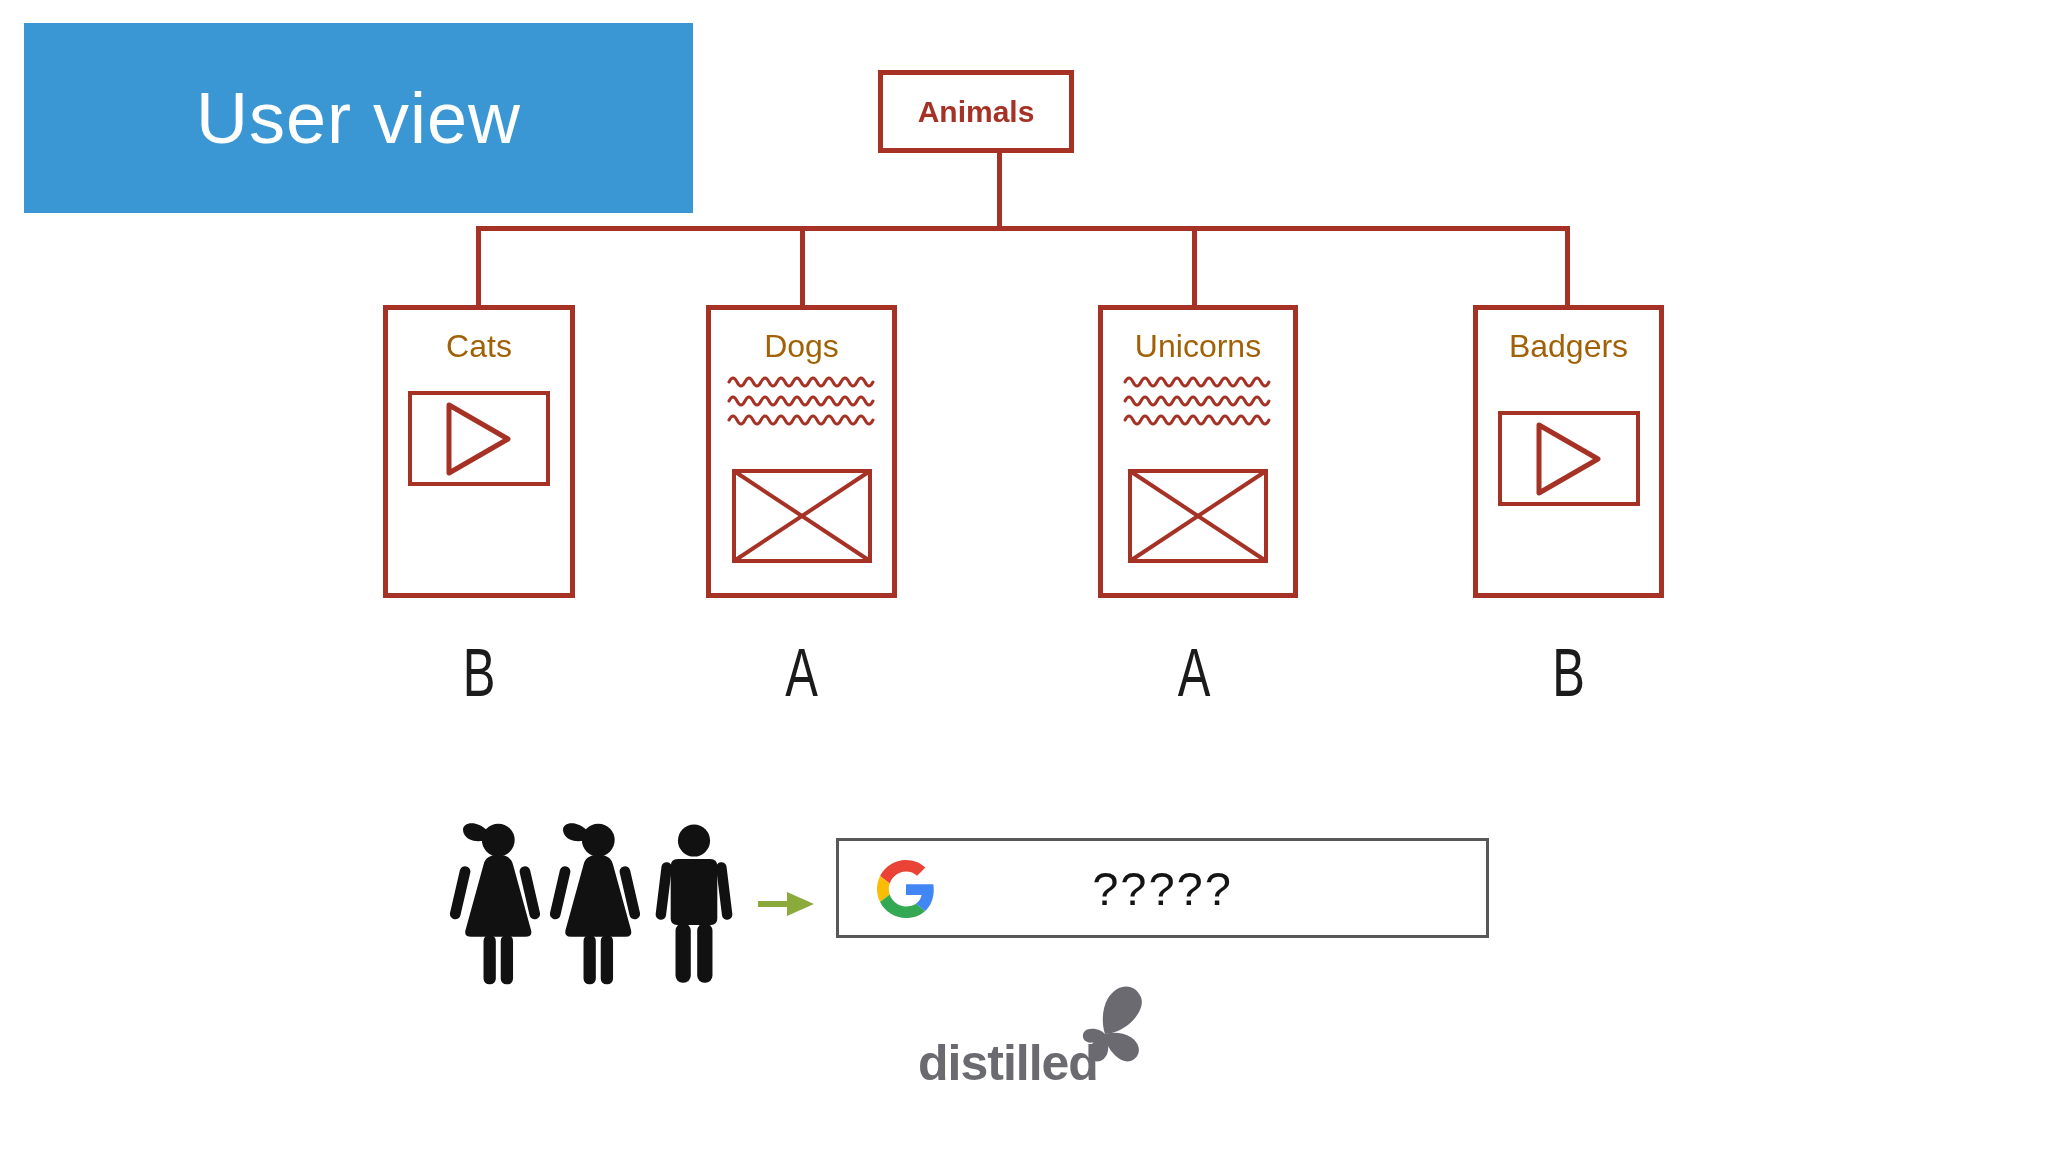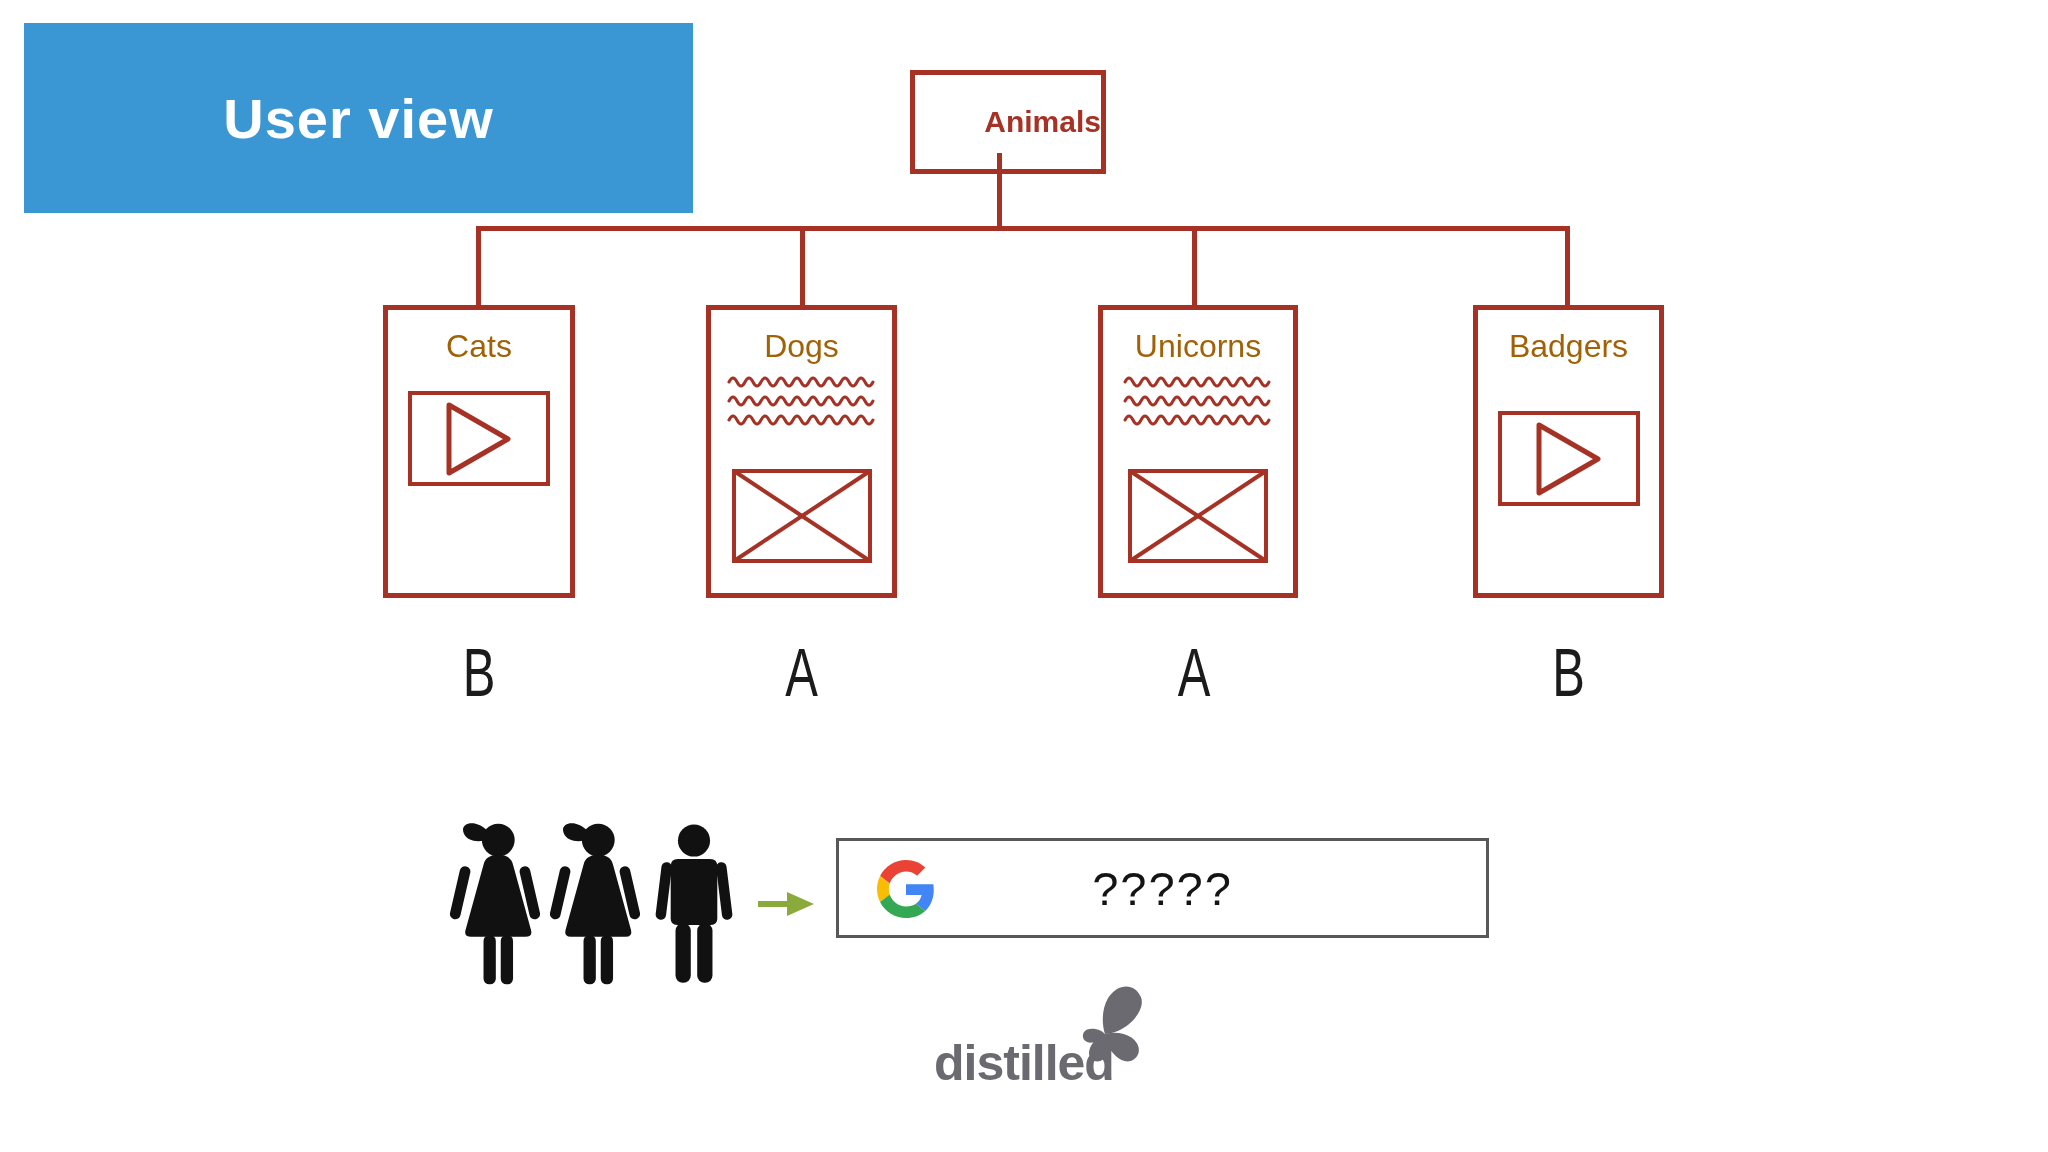--- a/index.html
+++ b/index.html
@@ -2,25 +2,25 @@
 <html><head>
 <meta charset="utf-8">
 <style>
   html,body{margin:0;padding:0;background:#fff;}
   .stage{position:relative;width:2048px;height:1152px;background:#ffffff;overflow:hidden;
          font-family:"Liberation Sans", sans-serif;}
 
   
   .banner{position:absolute;left:24px;top:23px;width:669px;height:190px;background:#3b97d3;
           display:flex;align-items:center;justify-content:center;}
-  .banner-title{color:#ffffff;font-size:56px;font-weight:700;letter-spacing:1px;}
-
-  
-  .node-box{position:absolute;left:910px;top:70px;width:196px;height:104px;border:5px solid #a63226;
-            box-sizing:border-box;display:flex;align-items:center;justify-content:flex-end;background:#fff;}
+  .banner-title{color:#ffffff;font-size:72px;font-weight:400;letter-spacing:1px;}
+
+  
+  .node-box{position:absolute;left:878px;top:70px;width:196px;height:83px;border:5px solid #a63226;
+            box-sizing:border-box;display:flex;align-items:center;justify-content:center;background:#fff;}
   .node-box-label{color:#a63226;font-size:30px;font-weight:700;}
 
   .conn{position:absolute;background:#a63226;}
   .conn-stem{left:997px;top:153px;width:5px;height:76px;}
   .conn-hbar{left:476px;top:226px;width:1094px;height:5px;}
   .conn-drop{top:226px;width:5px;height:81px;}
   .drop-0{left:476px;} .drop-1{left:800px;} .drop-2{left:1192px;} .drop-3{left:1565px;}
 
   .card{position:absolute;top:305px;height:293px;border:5px solid #a63226;box-sizing:border-box;
         background:#fff;display:flex;flex-direction:column;align-items:center;}
@@ -49,21 +49,21 @@
   .arrow-wrap{position:absolute;left:757px;top:889px;}
 
   .search-box{position:absolute;left:836px;top:838px;width:653px;height:100px;background:#ffffff;
               border:3px solid #58585a;box-sizing:border-box;}
   .g-logo{position:absolute;left:38px;top:19px;}
   .search-query{position:absolute;left:0;top:0;width:100%;height:100%;display:flex;
                 align-items:center;justify-content:center;font-size:47px;color:#141414;
                 letter-spacing:2px;}
 
   .brand{position:absolute;left:918px;top:1022px;width:230px;height:100px;}
-  .brand-word{position:absolute;left:16px;top:12px;font-size:50px;font-weight:600;color:#6b6a70;
+  .brand-word{position:absolute;left:0;top:12px;font-size:50px;font-weight:600;color:#6b6a70;
               letter-spacing:-1px;}
   .brand-splat{position:absolute;left:132px;top:-36px;}
 </style>
 </head>
 <body>
 
 <div class="stage">
 
   <div class="banner">
     <span class="banner-title">User view</span>

